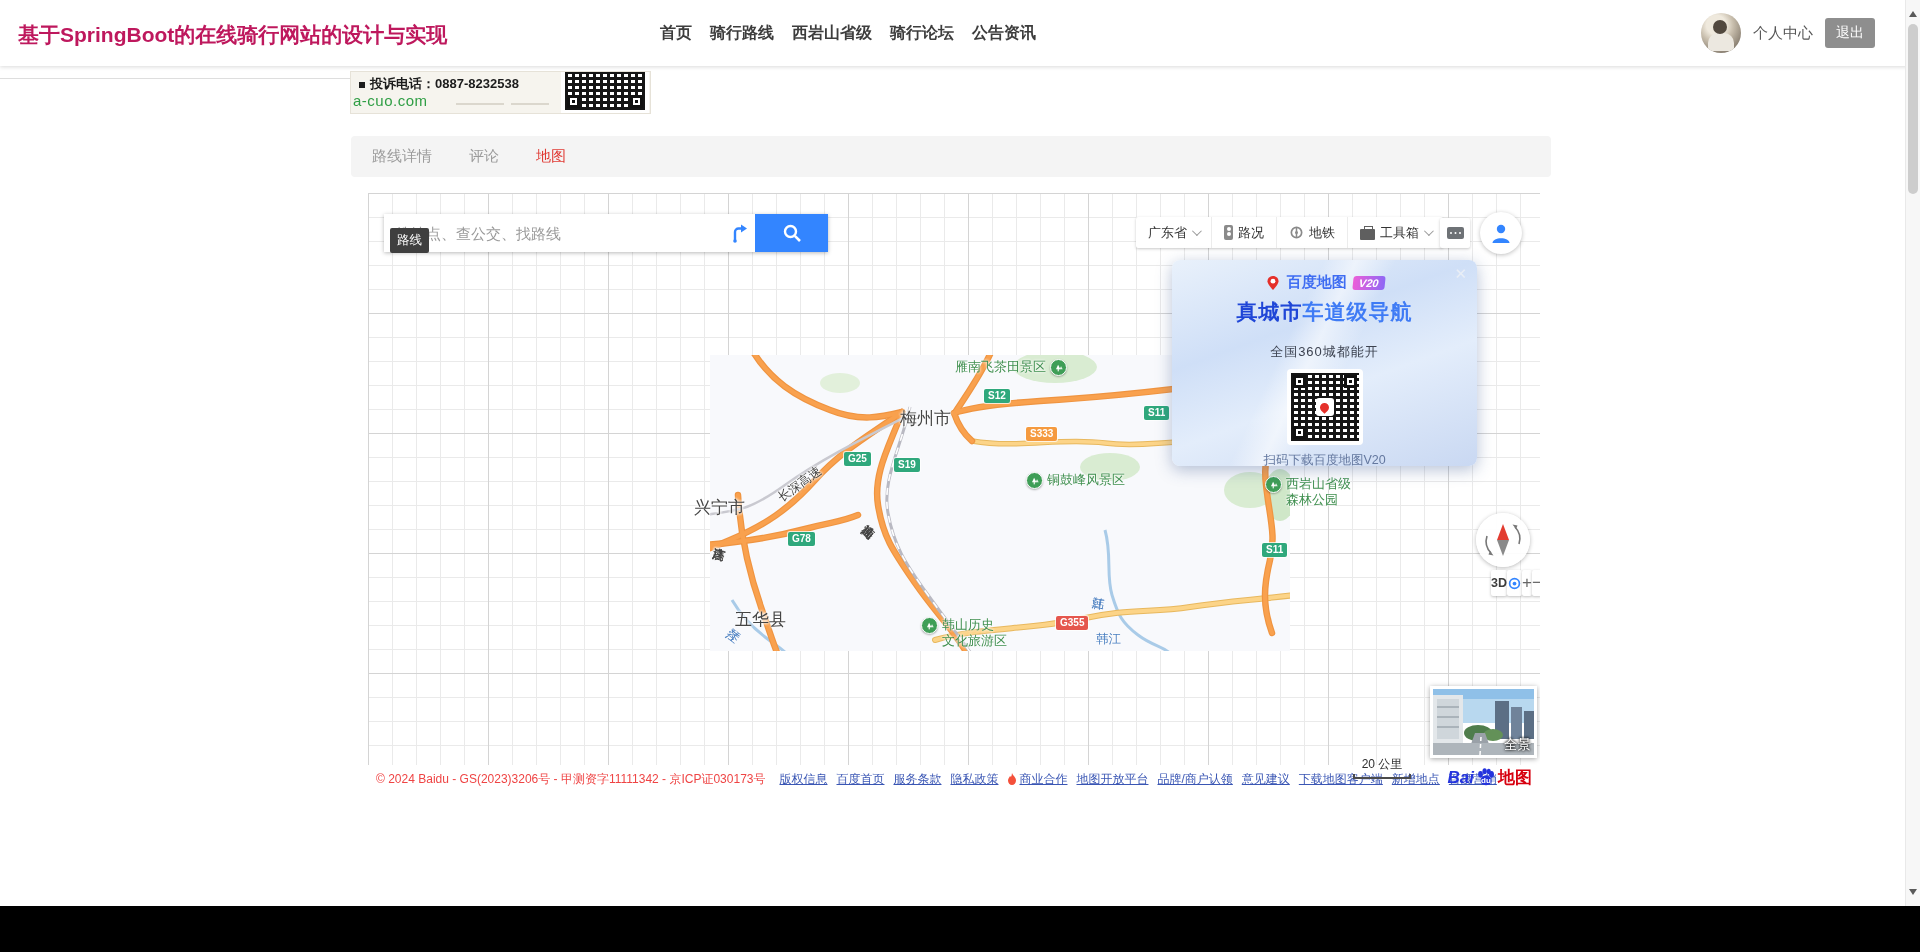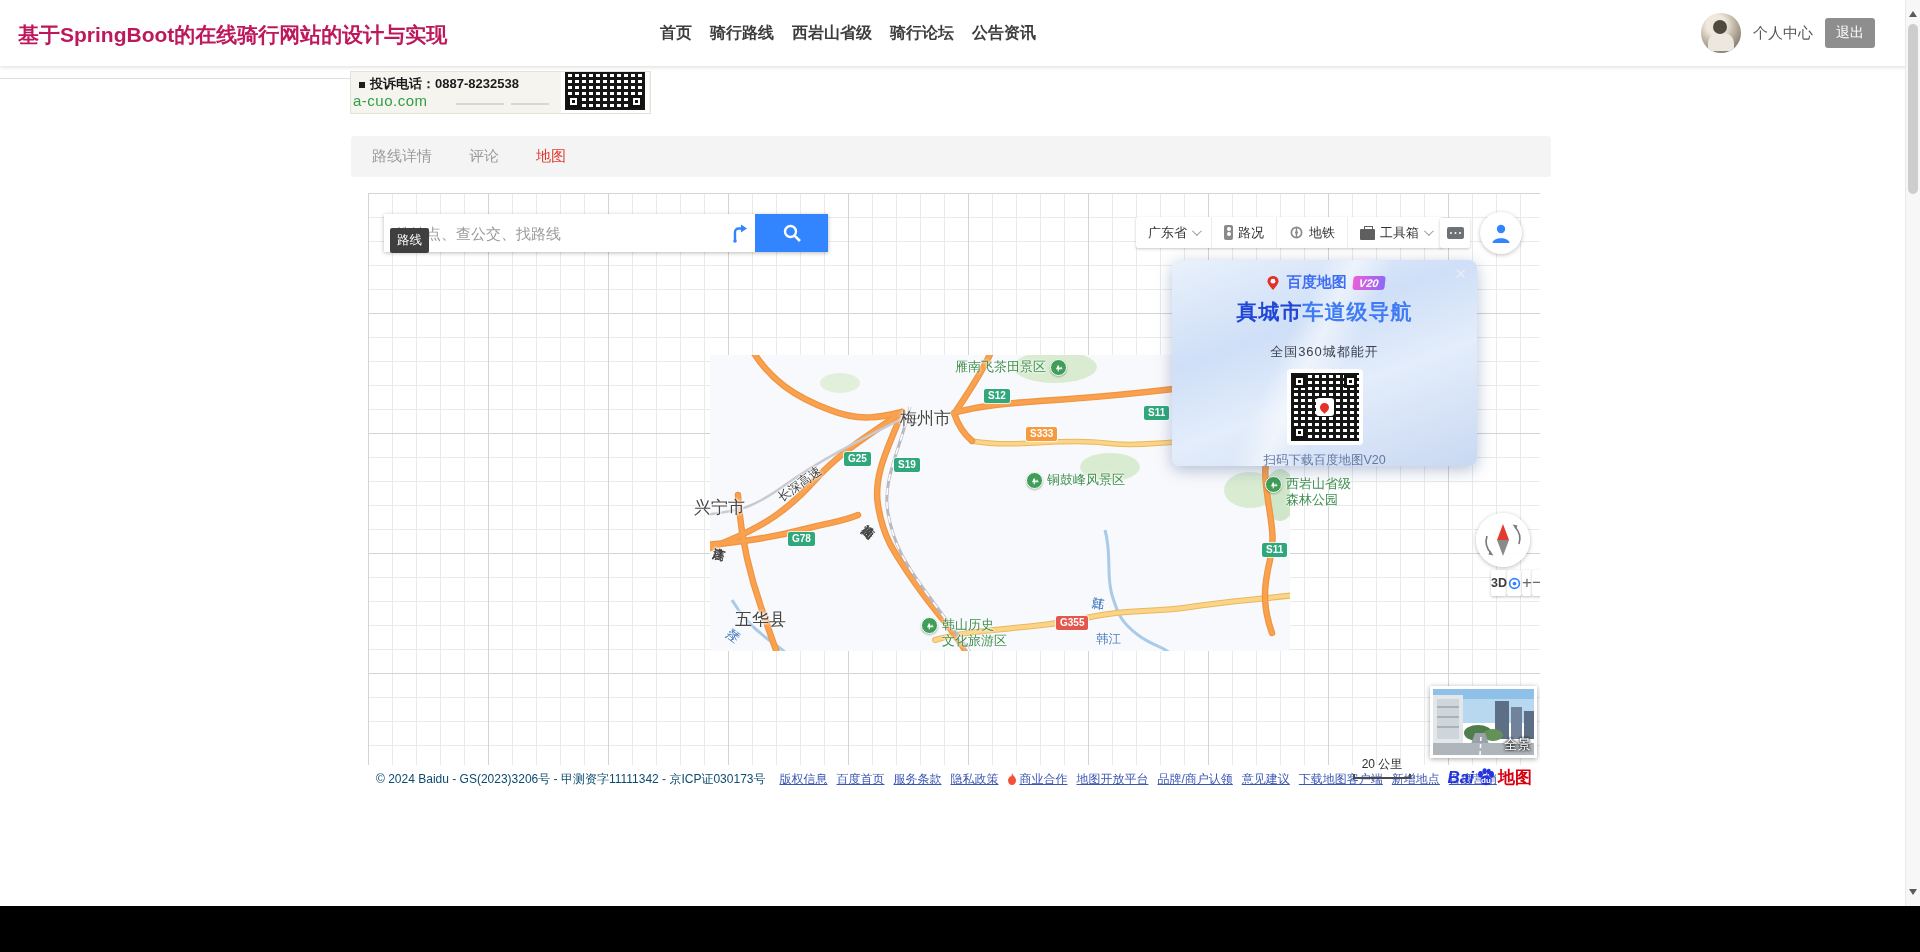--- a/index.html
+++ b/index.html
@@ -138,21 +138,21 @@
   .mbtn.zplus, .mbtn.zminus { font-size:17px; color:#666; }
 
   
   .pano { position:absolute; left:1062px; top:493px; width:107px; height:72px; background:#fff; border:3px solid #fff;
           box-shadow:0 1px 5px rgba(0,0,0,.35); z-index:15; cursor:pointer; }
   .pano-label { position:absolute; right:3px; bottom:1px; color:#fff; font-size:13.5px; text-shadow:0 0 3px #000,0 0 3px #000; }
 
   
   .mfoot { position:absolute; left:0; right:0; bottom:0; height:28px; background:#fff; z-index:18;
            display:flex; align-items:center; font-size:12px; white-space:nowrap; }
-  .mcopy { margin-left:8px; color:#0c4a6e; }
+  .mcopy { margin-left:8px; color:#ef4444; }
   .mlinks { margin-left:14px; display:flex; gap:9px; align-items:center; }
   .mlinks a { color:#3a56b4; text-decoration:underline; cursor:pointer; display:flex; align-items:center; gap:2px; }
   .scale { position:absolute; left:985px; top:-9px; text-align:center; color:#2f2f2f; z-index:2; }
   .scale-bar { width:58px; height:5px; border-bottom:2px solid #4a4a4a; border-left:2px solid #4a4a4a; border-right:2px solid #4a4a4a; margin-top:1px; }
   .blogo { position:absolute; right:8px; top:1px; display:flex; align-items:center; font-weight:bold; cursor:pointer; }
   .blogo .bai { color:#2534dd; font-size:17px; font-style:italic; }
   .blogo .paw { position:relative; width:22px; height:22px; margin:0 1px; }
   .blogo .du { position:absolute; left:6px; top:9px; font-size:8px; color:#fff; font-style:normal; }
   .blogo .mapword { color:#d7000f; font-size:17px; }
 

